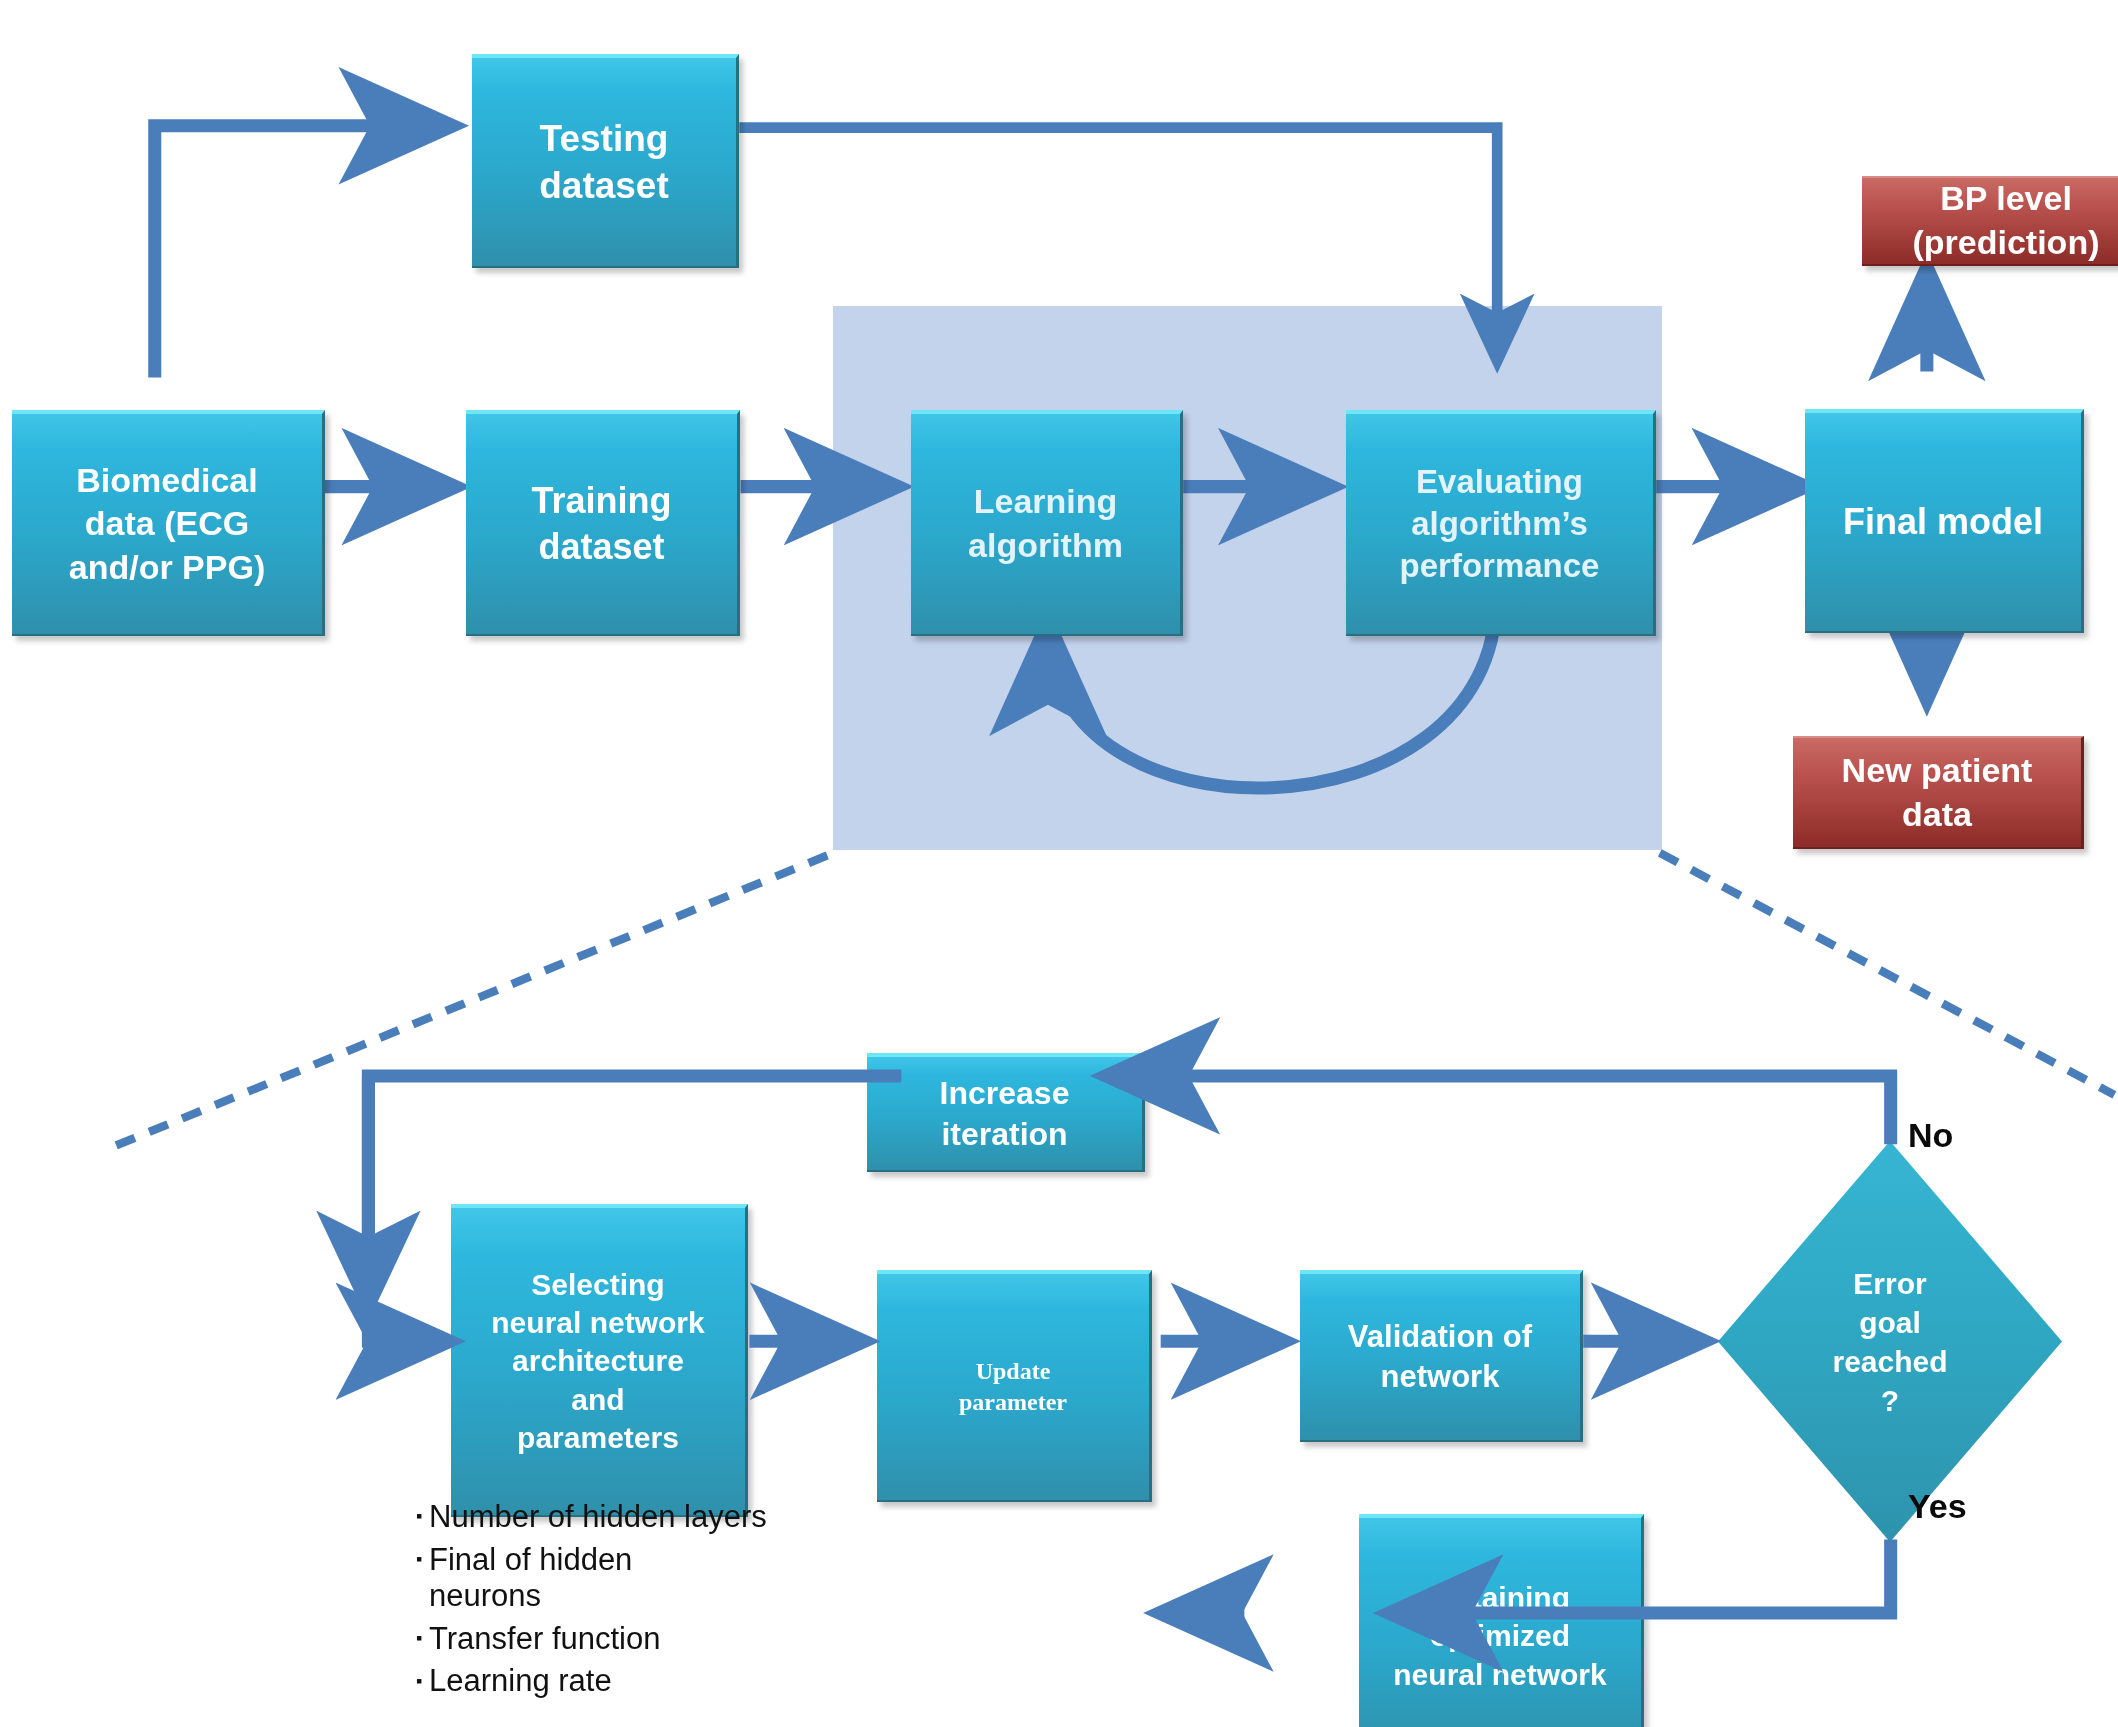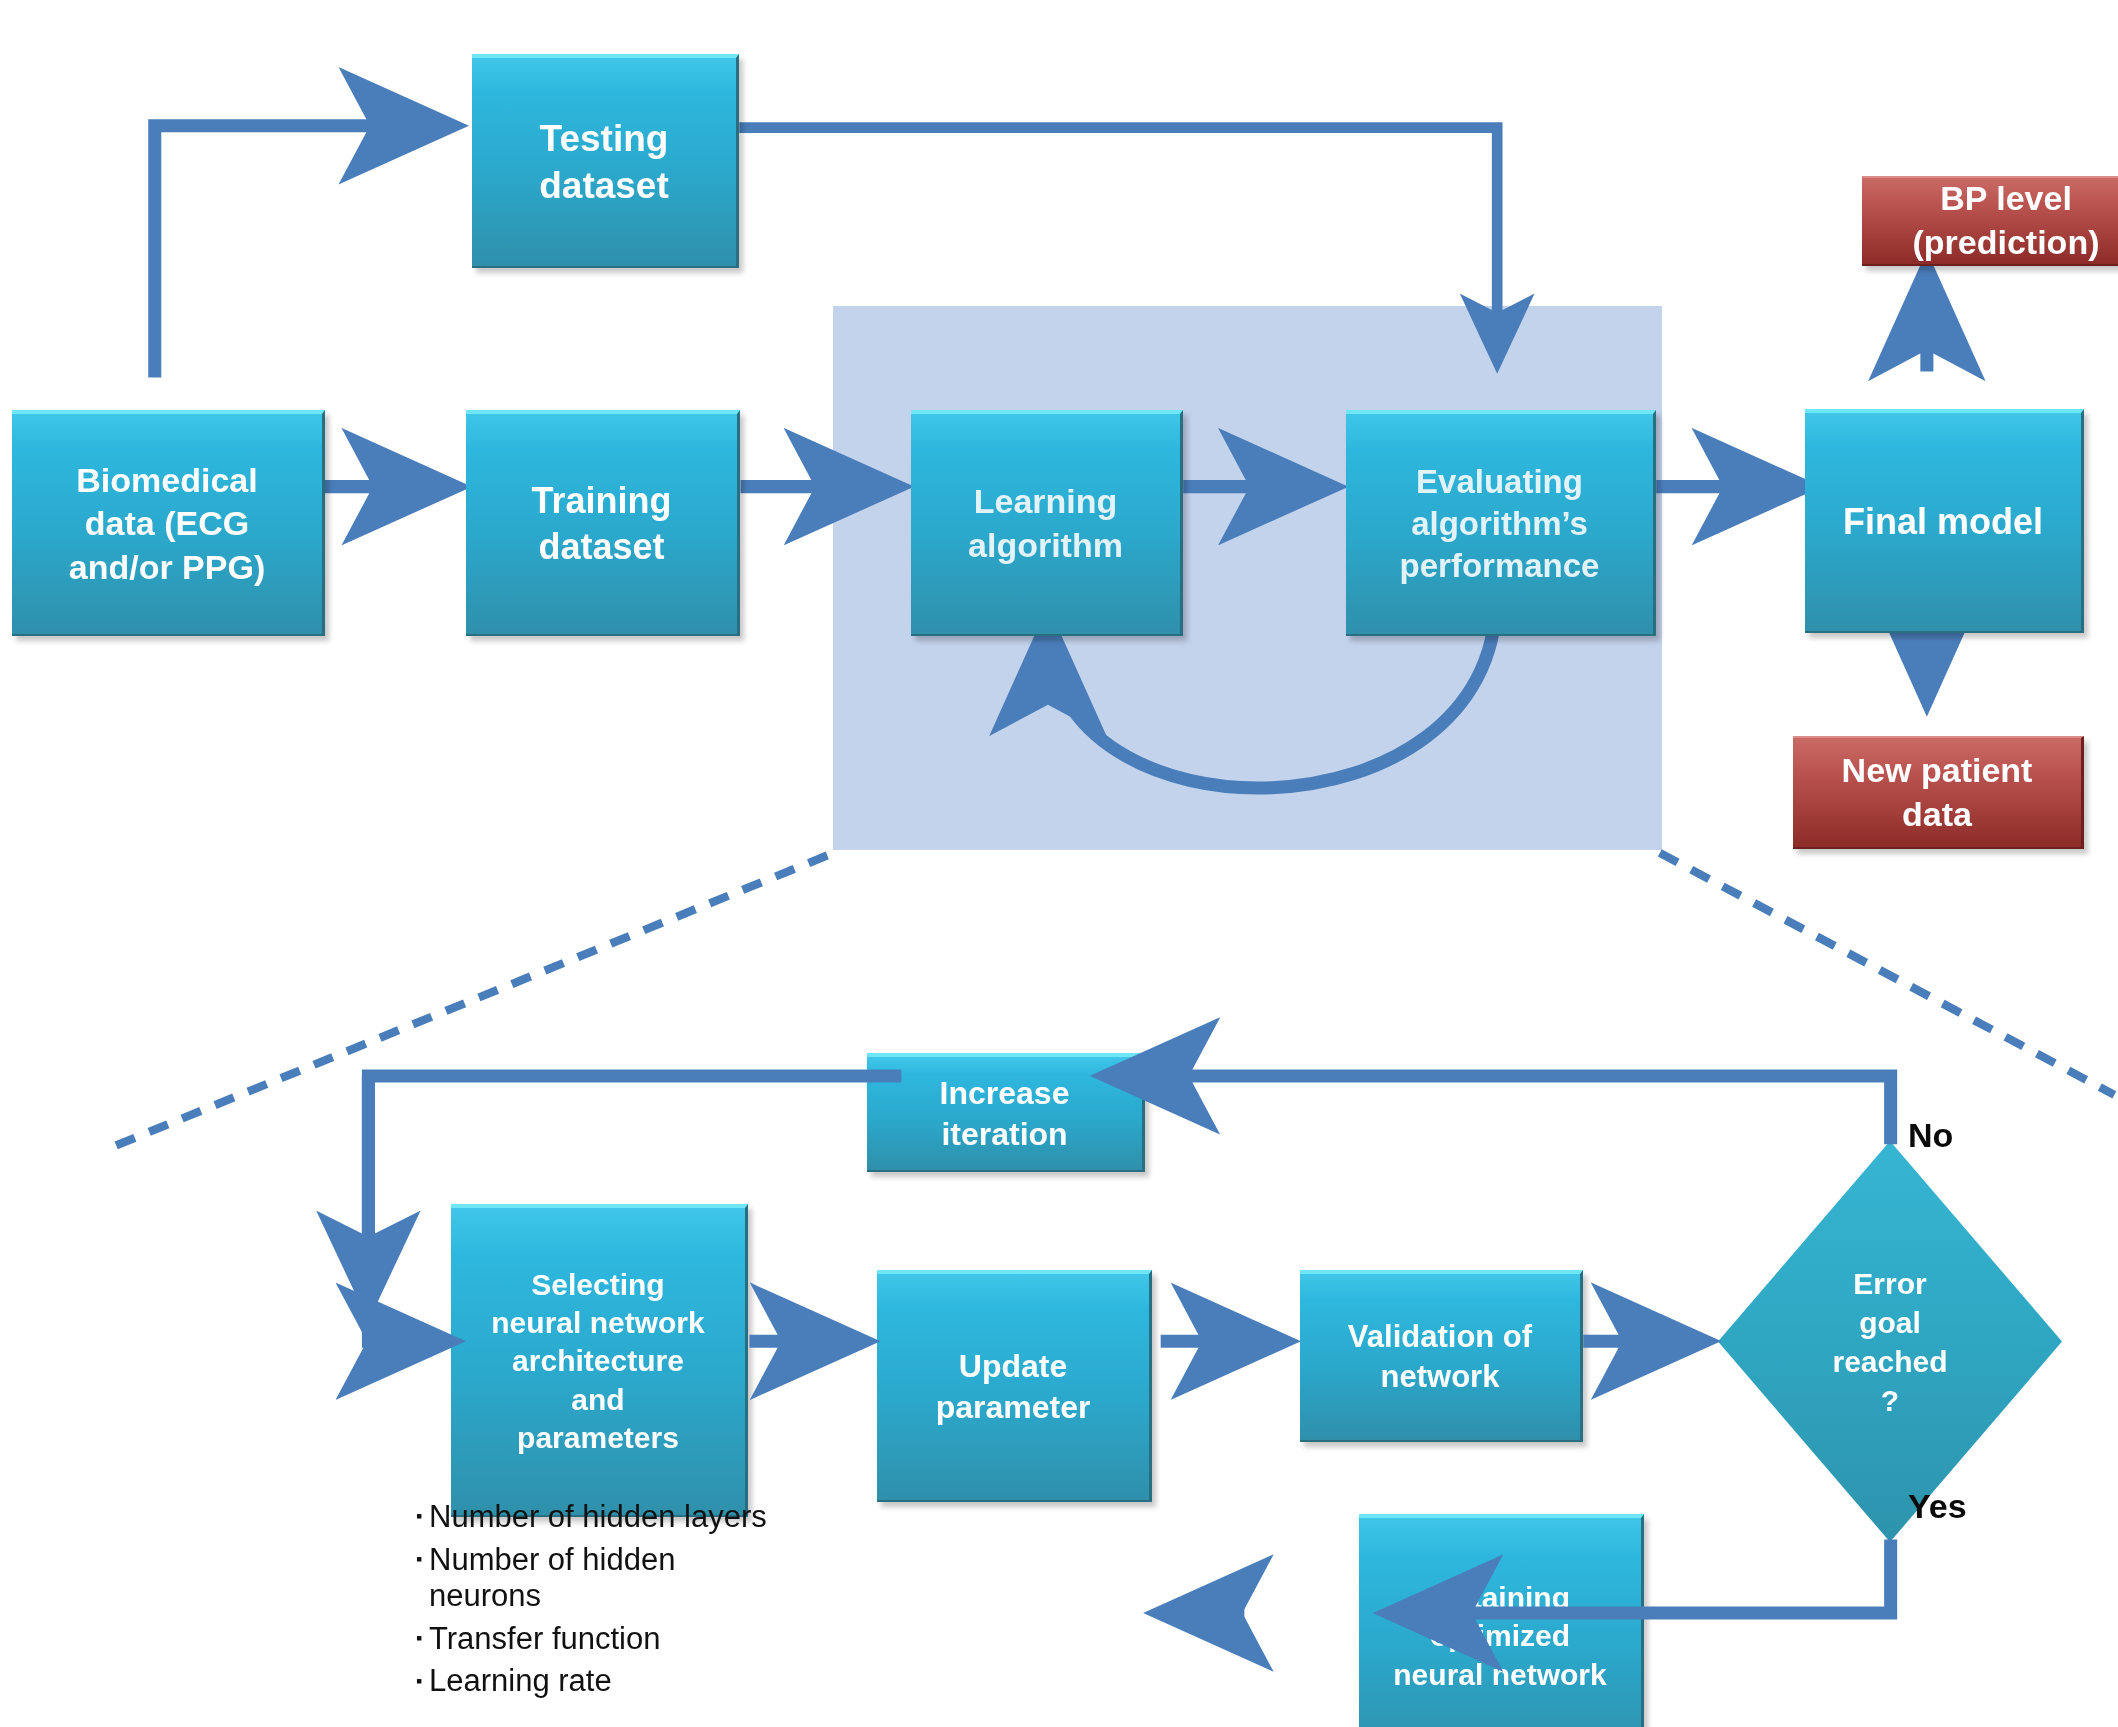--- a/index.html
+++ b/index.html
@@ -189,21 +189,21 @@
   </svg>
 
   <div class="node teal" style="left:867px;top:1017px;width:278px;height:119px;font-size:32px;">
     <span class="txt">Increase<br>iteration</span>
   </div>
 
   <div class="node teal" style="left:451px;top:1168px;width:297px;height:313px;font-size:30px;">
     <span class="txt">Selecting<br>neural network<br>architecture<br>and<br>parameters</span>
   </div>
 
-  <div class="node teal" style="left:877px;top:1234px;width:275px;height:232px;font-size:32px;">
+  <div class="node teal" style="left:877px;top:1234px;width:275px;height:232px;font-size:24px;font-family:Liberation Serif, serif;">
     <span class="txt">Update<br>parameter</span>
   </div>
 
   <div class="node teal" style="left:1300px;top:1234px;width:283px;height:172px;font-size:31px;">
     <span class="txt">Validation of<br>network</span>
   </div>
 
   <div class="diamond" style="left:1718px;top:1141px;width:344px;height:401px;">
     <div class="dshape"></div>
     <div class="dtxt" style="font-size:30px;width:196px;">Error<br>goal<br>reached<br>?</div>
@@ -216,21 +216,21 @@
   <div class="edgelabel" style="left:1908px;top:1116px;font-size:34px;">No</div>
   <div class="edgelabel" style="left:1908px;top:1487px;font-size:34px;">Yes</div>
 
   <div id="bullets" style="left:416px;top:1499px;width:416px;">
     <div class="bline">
       <span class="bmark">▪</span>
       <span class="btext">Number  of hidden layers</span>
     </div>
     <div class="bline">
       <span class="bmark">▪</span>
-      <span class="btext" style="max-width:279px;">Number of hidden neurons</span>
+      <span class="btext" style="max-width:279px;">Final of hidden neurons</span>
     </div>
     <div class="bline">
       <span class="bmark">▪</span>
       <span class="btext">Transfer function</span>
     </div>
     <div class="bline">
       <span class="bmark">▪</span>
       <span class="btext">Learning rate</span>
     </div>
   </div>

